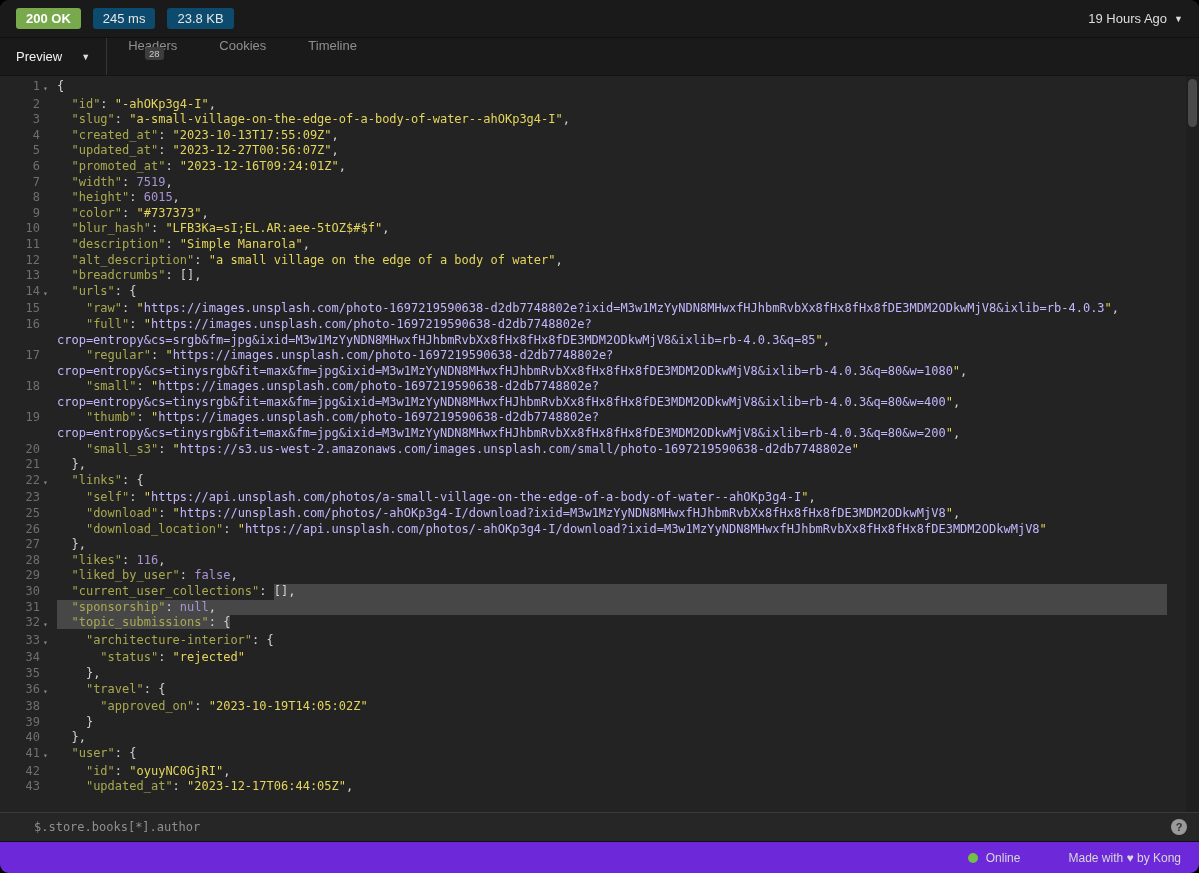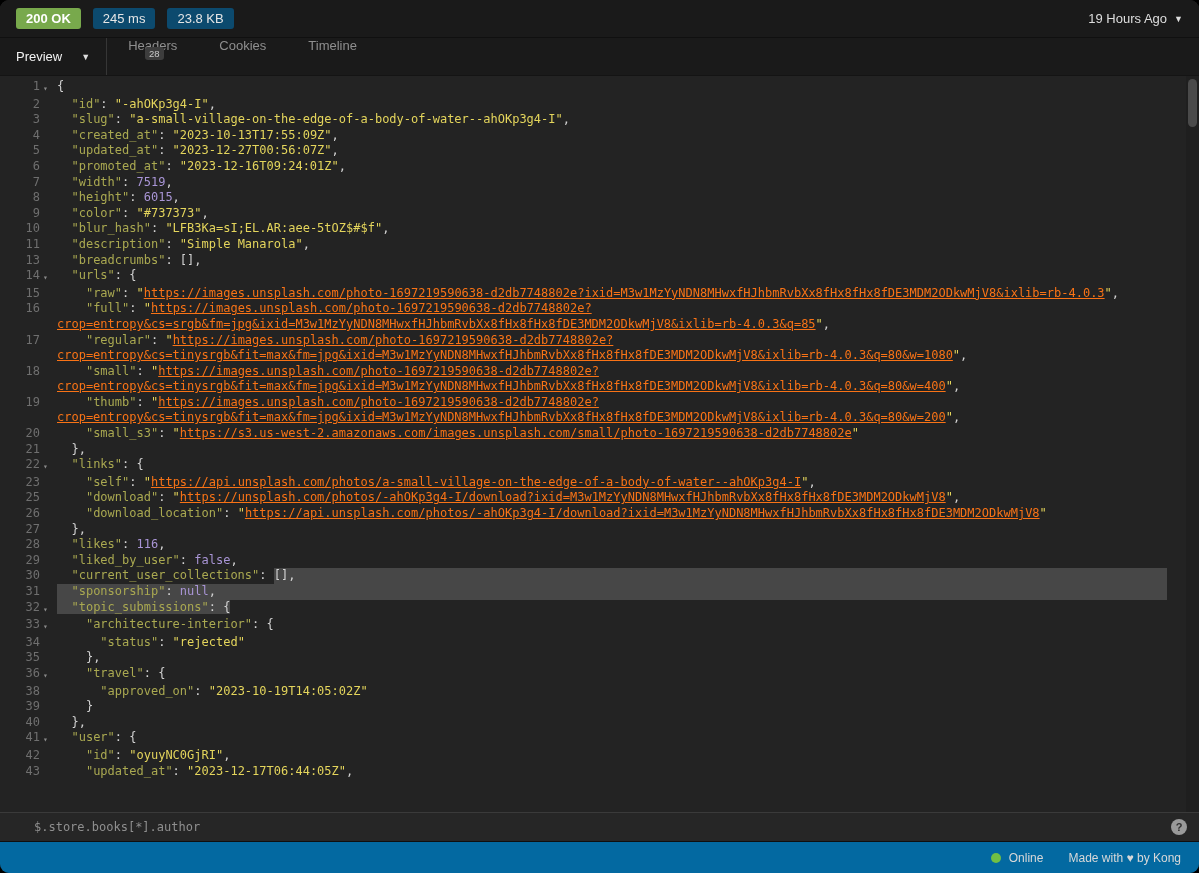--- a/index.html
+++ b/index.html
@@ -30,41 +30,41 @@
     font-family:"DejaVu Sans Mono",monospace;font-size:12px;line-height:15.6px;padding-top:3px;}
   .cl{display:flex;}
   .ln{flex:0 0 57px;display:flex;color:#6f6f6f;user-select:none;}
   .num{flex:1;text-align:right;padding-right:3px;}
   .arr{width:14px;font-size:8px;color:#8a8a8a;text-align:left;padding-top:2px;cursor:pointer;}
   .code{flex:1;white-space:pre-wrap;word-break:break-all;margin-right:32px;color:#d4d4d4;}
   .code.flexline{display:flex;}
   .code.flexline .pre{white-space:pre;}
   .tk-k{color:#aaa951;}
   .tk-s{color:#e4d55c;}
-  .tk-l{color:#f97316;text-decoration:underline;cursor:pointer;text-align:right;}
+  .tk-l{color:#c4b5fd;cursor:pointer;text-align:right;}
   .tk-n{color:#a995d6;}
   .tk-a{color:#a995d6;}
   .tk-p{color:#d4d4d4;}
   .sel{background:#474747;}
   .selrow{background:#474747;}
   .selfill{flex:1 1 auto;background:#474747;}
   .scroll-track{position:absolute;right:0;top:0;bottom:0;width:13px;background:#1f1f1f;}
   .scroll-thumb{position:absolute;right:2px;top:3px;width:9px;height:48px;background:#4a4a4a;border-radius:5px;cursor:pointer;}
   
   .filterbar{height:29px;flex:0 0 29px;background:#262626;border-top:1px solid #3a3a3a;
     display:flex;align-items:center;padding:0 12px 0 16px;}
   .filter-input{flex:1;background:transparent;border:none;outline:none;color:#cfcfcf;
     font-family:"DejaVu Sans Mono",monospace;font-size:12px;margin-left:16px;}
   .filter-input::placeholder{color:#8f8f8f;opacity:1;}
   .help{width:16px;height:16px;border-radius:50%;background:#9a9a9a;color:#303030;
     font-size:11px;font-weight:700;display:flex;align-items:center;justify-content:center;
     margin-left:8px;cursor:pointer;flex:0 0 16px;}
   
-  .footer{height:32px;flex:0 0 32px;background:#0369a1;border-top:1px solid #0f0f0f;
-    display:flex;align-items:center;justify-content:flex-end;gap:25px;padding:0 18px;
+  .footer{height:32px;flex:0 0 32px;background:#6d28d9;border-top:1px solid #0f0f0f;
+    display:flex;align-items:center;justify-content:flex-end;gap:48px;padding:0 18px;
     font-size:12px;color:#d8d8d8;}
   .online{display:flex;align-items:center;gap:8px;}
   .dot{width:10px;height:10px;border-radius:50%;background:#71bf44;}
 </style>
 </head>
 <body>
 
 <div class="window">
 
   <div class="topbar">
@@ -169,20 +169,27 @@
         </div>
         <div class="cl">
           <span class="ln">
             <span class="num">11</span>
             <span class="arr"></span>
           </span>
           <div class="code"><span class="tk-w">  </span><span class="tk-k">"description"</span><span class="tk-p">: </span><span class="tk-s">"Simple Manarola"</span><span class="tk-p">,</span></div>
         </div>
         <div class="cl">
           <span class="ln">
+            <span class="num">12</span>
+            <span class="arr"></span>
+          </span>
+          <div class="code"><span class="tk-w">  </span><span class="tk-k">"alt_description"</span><span class="tk-p">: </span><span class="tk-s">"a small village on the edge of a body of water"</span><span class="tk-p">,</span></div>
+        </div>
+        <div class="cl">
+          <span class="ln">
             <span class="num">13</span>
             <span class="arr"></span>
           </span>
           <div class="code"><span class="tk-w">  </span><span class="tk-k">"breadcrumbs"</span><span class="tk-p">: [],</span></div>
         </div>
         <div class="cl">
           <span class="ln">
             <span class="num">14</span>
             <span class="arr">▾</span>
           </span>

